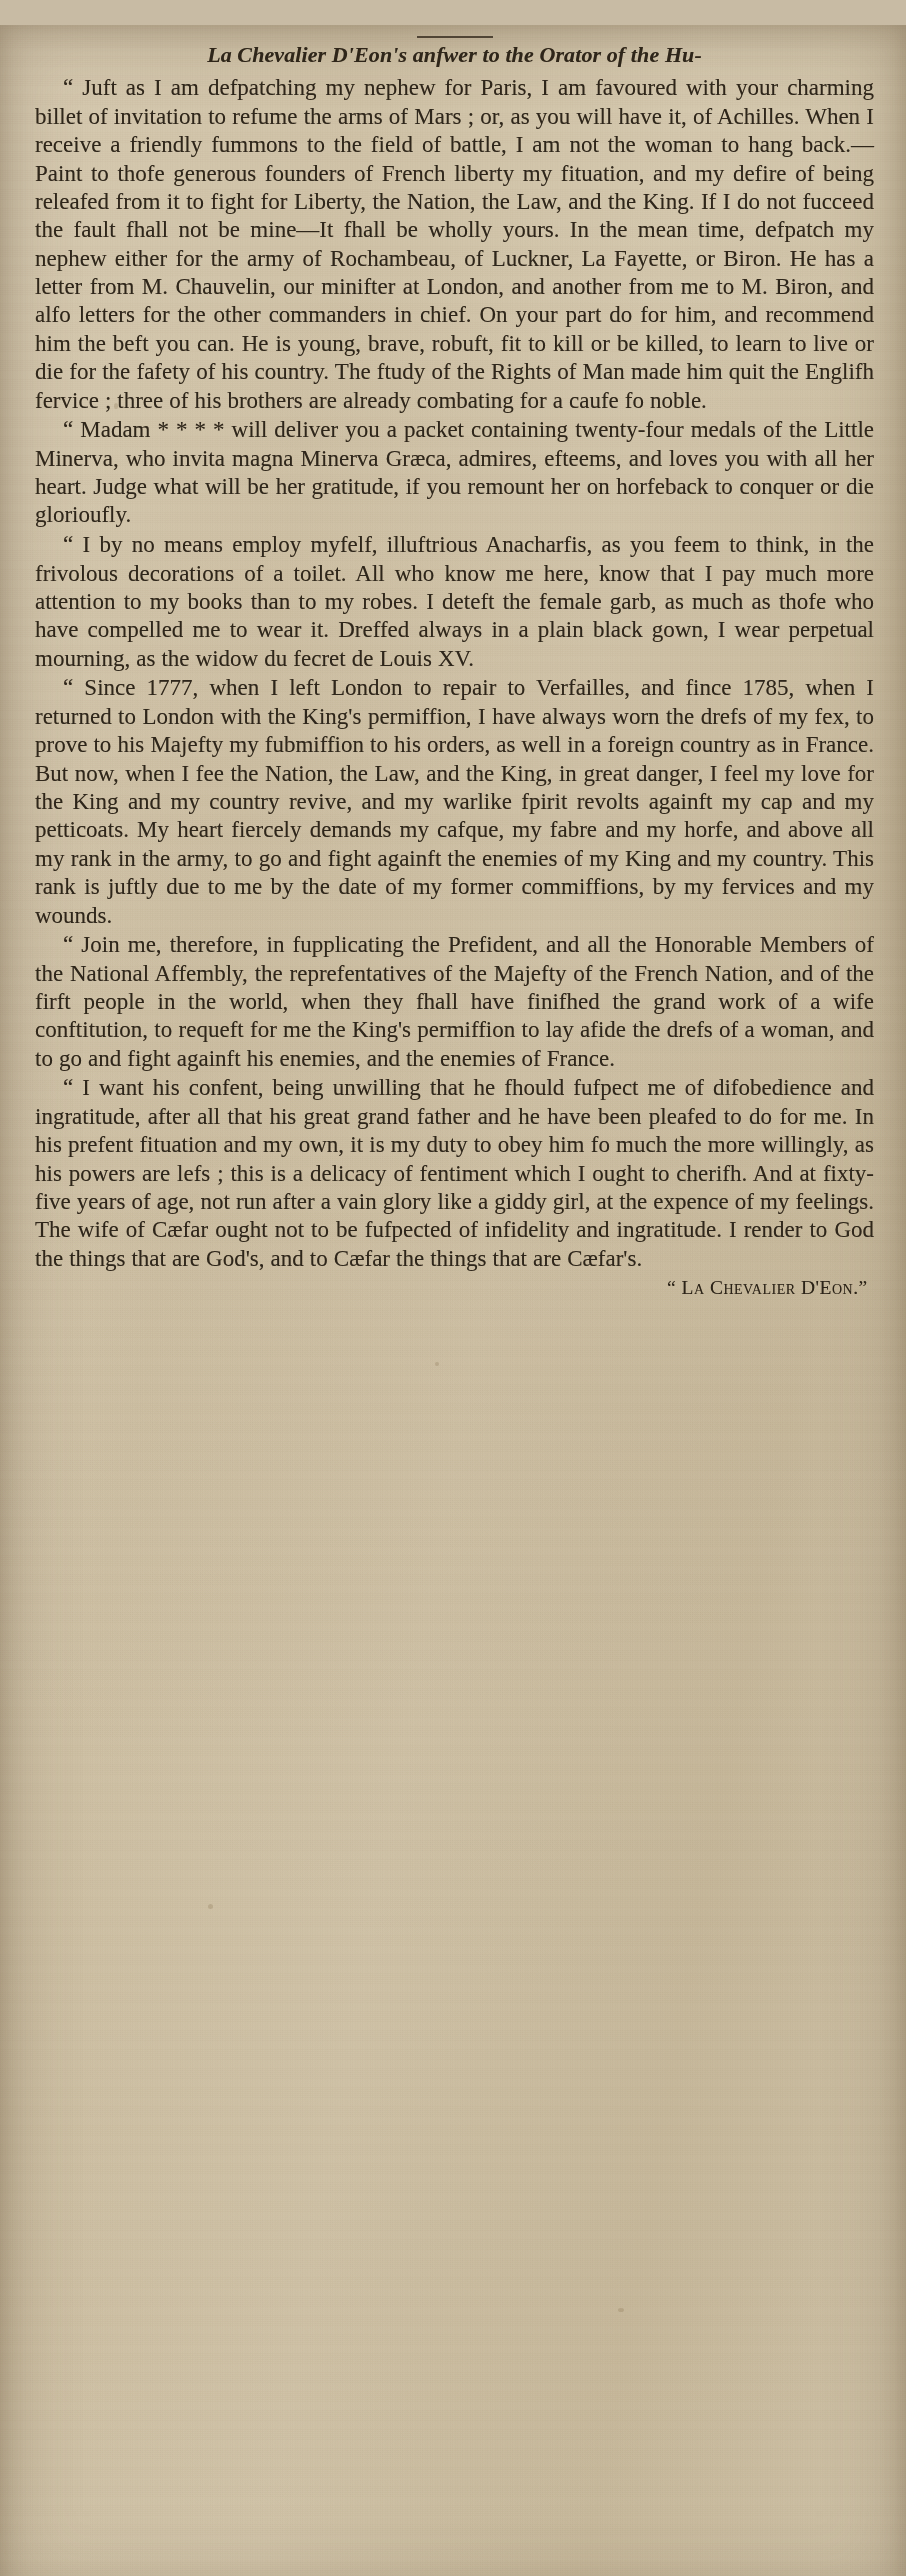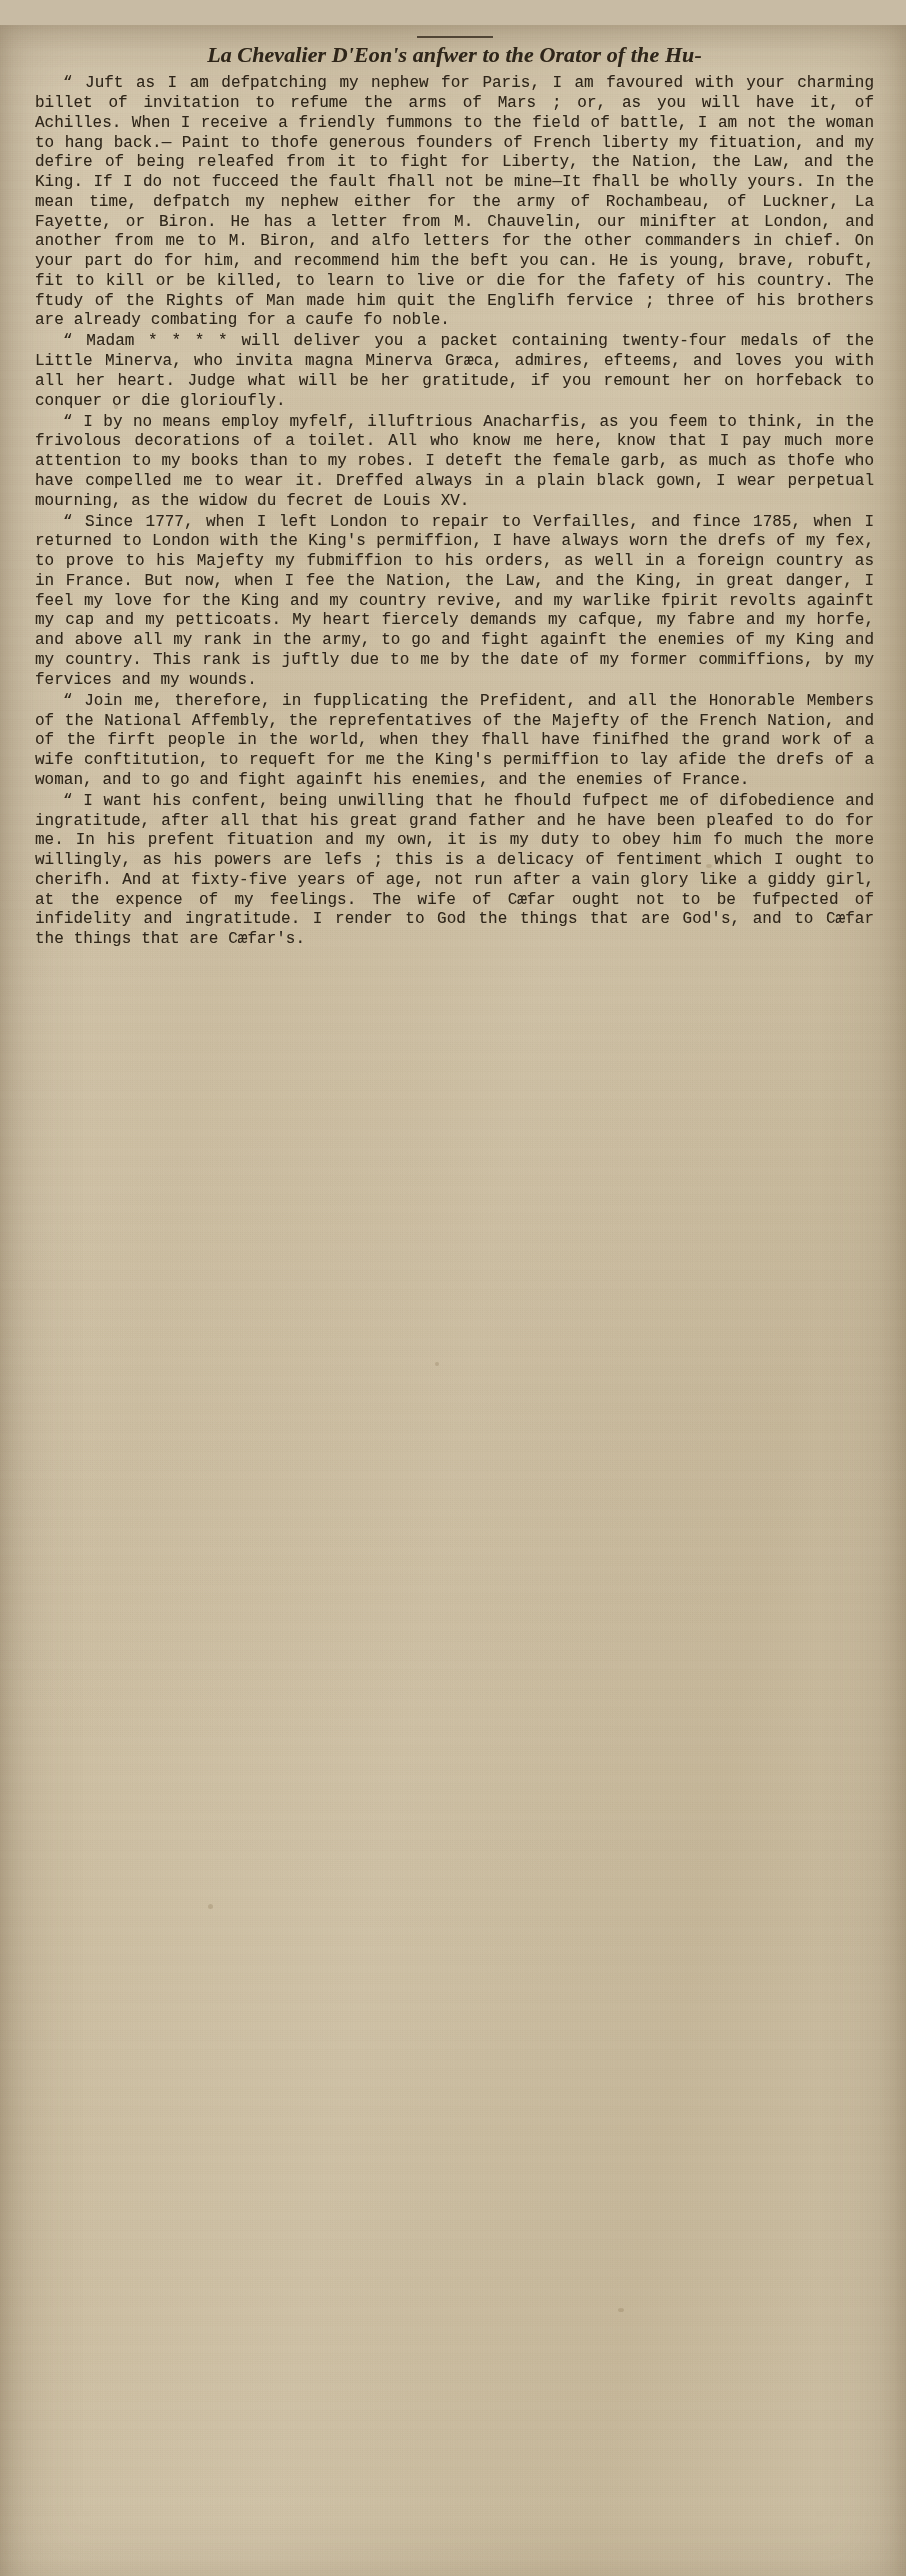--- a/index.html
+++ b/index.html
@@ -56,22 +56,22 @@
     font-size: 22px;
     line-height: 1.18;
     text-align: center;
     color: #2c2419;
     margin: 0 0 6.3px 0;
     letter-spacing: 0.1px;
     text-shadow: 0 0 0.6px rgba(60,45,25,0.35);
   }
   .headline .l2 { display: block; }
   .para {
-    font-family: Liberation Mono, monospace;
-    font-size: 16px;
+    font-family: Liberation Serif, serif;
+    font-size: 23px;
     line-height: 1.235;
     color: #2e261b;
     text-align: justify;
     margin: 0 0 1.3px 0;
     text-indent: 28px;
     text-shadow: 0 0 0.6px rgba(70,52,30,0.35);
     word-spacing: 0.3px;
   }
   .signed {
     font-family: "Liberation Serif", serif;
@@ -125,18 +125,21 @@
     </h1>
 
     <p class="para">“ Juft as I am defpatching my nephew for Paris, I am favoured with your charming billet of invitation to refume the arms of Mars ; or, as you will have it, of Achilles. When I receive a friendly fummons to the field of battle, I am not the woman to hang back.— Paint to thofe generous founders of French liberty my fituation, and my defire of being releafed from it to fight for Liberty, the Nation, the Law, and the King. If I do not fucceed the fault fhall not be mine—It fhall be wholly yours. In the mean time, defpatch my nephew either for the army of Rochambeau, of Luckner, La Fayette, or Biron. He has a letter from M. Chauvelin, our minifter at London, and another from me to M. Biron, and alfo letters for the other commanders in chief. On your part do for him, and recommend him the beft you can. He is young, brave, robuft, fit to kill or be killed, to learn to live or die for the fafety of his country. The ftudy of the Rights of Man made him quit the Englifh fervice ; three of his brothers are already combating for a caufe fo noble.</p>
     <p class="para">“ Madam * * * * will deliver you a packet containing twenty-four medals of the Little Minerva, who invita magna Minerva Græca, admires, efteems, and loves you with all her heart. Judge what will be her gratitude, if you remount her on horfeback to conquer or die glorioufly.</p>
     <p class="para">“ I by no means employ myfelf, illuftrious Anacharfis, as you feem to think, in the frivolous decorations of a toilet. All who know me here, know that I pay much more attention to my books than to my robes. I deteft the female garb, as much as thofe who have compelled me to wear it. Dreffed always in a plain black gown, I wear perpetual mourning, as the widow du fecret de Louis XV.</p>
     <p class="para">“ Since 1777, when I left London to repair to Verfailles, and fince 1785, when I returned to London with the King's permiffion, I have always worn the drefs of my fex, to prove to his Majefty my fubmiffion to his orders, as well in a foreign country as in France. But now, when I fee the Nation, the Law, and the King, in great danger, I feel my love for the King and my country revive, and my warlike fpirit revolts againft my cap and my petticoats. My heart fiercely demands my cafque, my fabre and my horfe, and above all my rank in the army, to go and fight againft the enemies of my King and my country. This rank is juftly due to me by the date of my former commiffions, by my fervices and my wounds.</p>
     <p class="para">“ Join me, therefore, in fupplicating the Prefident, and all the Honorable Members of the National Affembly, the reprefentatives of the Majefty of the French Nation, and of the firft people in the world, when they fhall have finifhed the grand work of a wife conftitution, to requeft for me the King's permiffion to lay afide the drefs of a woman, and to go and fight againft his enemies, and the enemies of France.</p>
     <p class="para">“ I want his confent, being unwilling that he fhould fufpect me of difobedience and ingratitude, after all that his great grand father and he have been pleafed to do for me. In his prefent fituation and my own, it is my duty to obey him fo much the more willingly, as his powers are lefs ; this is a delicacy of fentiment which I ought to cherifh. And at fixty-five years of age, not run after a vain glory like a giddy girl, at the expence of my feelings. The wife of Cæfar ought not to be fufpected of infidelity and ingratitude. I render to God the things that are God's, and to Cæfar the things that are Cæfar's.</p>
 
 
+    <p class="signature">
+      <span class="sc">“ La Chevalier D'Eon.”</span>
+    </p>
 
   </div>
 
   <div class="vignette"></div>
 </div>
 
 
 </body></html>

